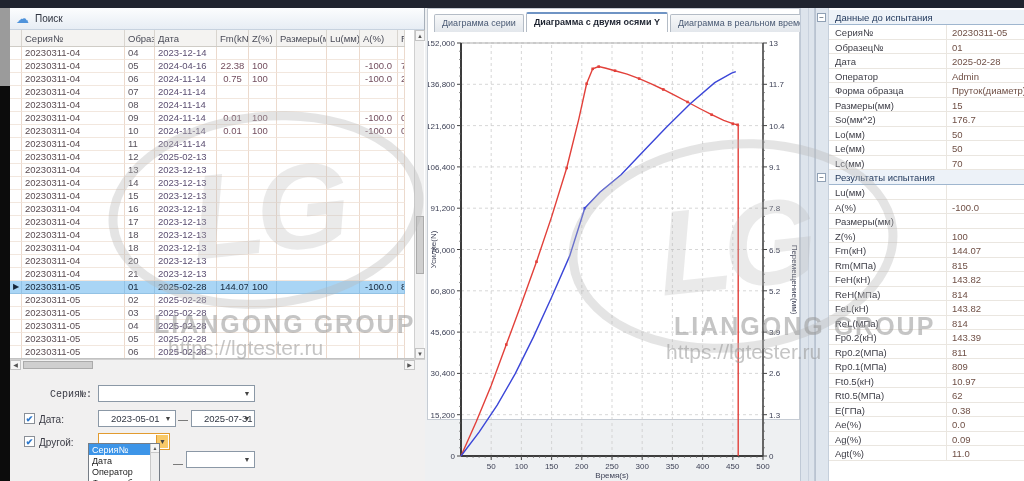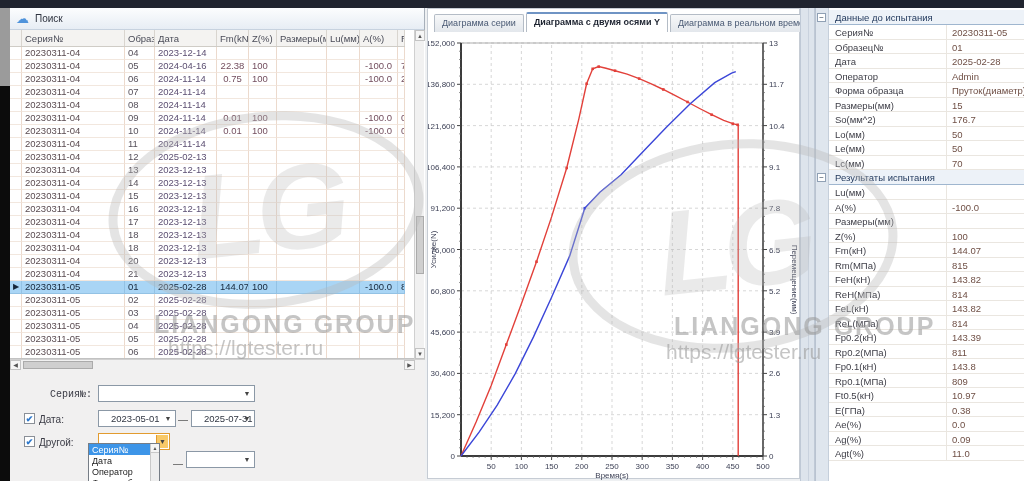--- a/index.html
+++ b/index.html
@@ -45,21 +45,21 @@
   .combo.focus .arr{background:#f8c968;border-left:1px solid #e29b2f;}
   .chk{position:absolute;width:11px;height:11px;background:#fff;border:1px solid #8a8f97;color:#2e78cc;
       font-size:9px;line-height:10px;text-align:center;font-weight:bold;}
   .dash{position:absolute;color:#555;font-size:10px;}
   .ddlist{position:absolute;left:88px;top:443px;width:72px;height:44px;background:#fff;border:1px solid #767d86;z-index:120;}
   .dditem{height:11px;font-size:9px;padding:1px 0 0 3px;color:#222;white-space:nowrap;overflow:hidden;}
   .dditem.sel{background:#3d95e8;color:#fff;}
   .ddscroll{position:absolute;right:0;top:0;width:9px;height:100%;background:#eee;border-left:1px solid #c9c9c9;}
   .ddscroll .up{height:9px;background:#f5f5f5;border-bottom:1px solid #c9c9c9;font-size:5px;color:#555;text-align:center;line-height:9px;}
   
-  .chart-panel{position:absolute;left:427px;top:8px;width:373px;height:471px;background:#fff;border:1px solid #c6ccd4;}
+  .chart-panel{position:absolute;left:427px;top:8px;width:373px;height:412px;background:#fff;border:1px solid #c6ccd4;}
   .tabs{position:absolute;left:0;top:2px;width:100%;height:21px;display:flex;align-items:flex-end;padding-left:6px;}
   .tab{height:18px;background:linear-gradient(#f7f8f9,#e3e7ec);border:1px solid #b4bcc6;border-bottom:none;
       font-size:9px;color:#4a5a74;padding:3px 7px 0 7px;margin-right:2px;white-space:nowrap;border-radius:2px 2px 0 0;}
   .tab.active{height:20px;background:#fff;color:#1d2330;font-weight:bold;border-top:2px solid #6f94c4;}
   .tabbtn{width:18px;height:15px;background:#fdfdfd;border:1px solid #b4bcc6;font-size:7px;color:#333;
       text-align:center;line-height:14px;margin-left:4px;}
   .chartarea{position:absolute;left:0;top:24px;width:371px;height:447px;}
   
   .splitter{position:absolute;left:800px;top:8px;width:15px;height:473px;background:#dde4ec;
       border-left:1px solid #bfc9d6;border-right:1px solid #bfc9d6;}
@@ -797,30 +797,30 @@
         </div>
         <div class="rp-row">
           <div class="k">Fp0.2(кН)</div>
           <div class="v">143.39</div>
         </div>
         <div class="rp-row">
           <div class="k">Rp0.2(МПа)</div>
           <div class="v">811</div>
         </div>
         <div class="rp-row">
-          <div class="k">Fp0.1(кН)</div>
-          <div class="v">143.8</div>
-        </div>
-        <div class="rp-row">
           <div class="k">Rp0.1(МПа)</div>
           <div class="v">809</div>
         </div>
         <div class="rp-row">
           <div class="k">Ft0.5(кН)</div>
           <div class="v">10.97</div>
+        </div>
+        <div class="rp-row">
+          <div class="k">Rt0.5(МПа)</div>
+          <div class="v">62</div>
         </div>
         <div class="rp-row">
           <div class="k">E(ГПа)</div>
           <div class="v">0.38</div>
         </div>
         <div class="rp-row">
           <div class="k">Ae(%)</div>
           <div class="v">0.0</div>
         </div>
         <div class="rp-row">

